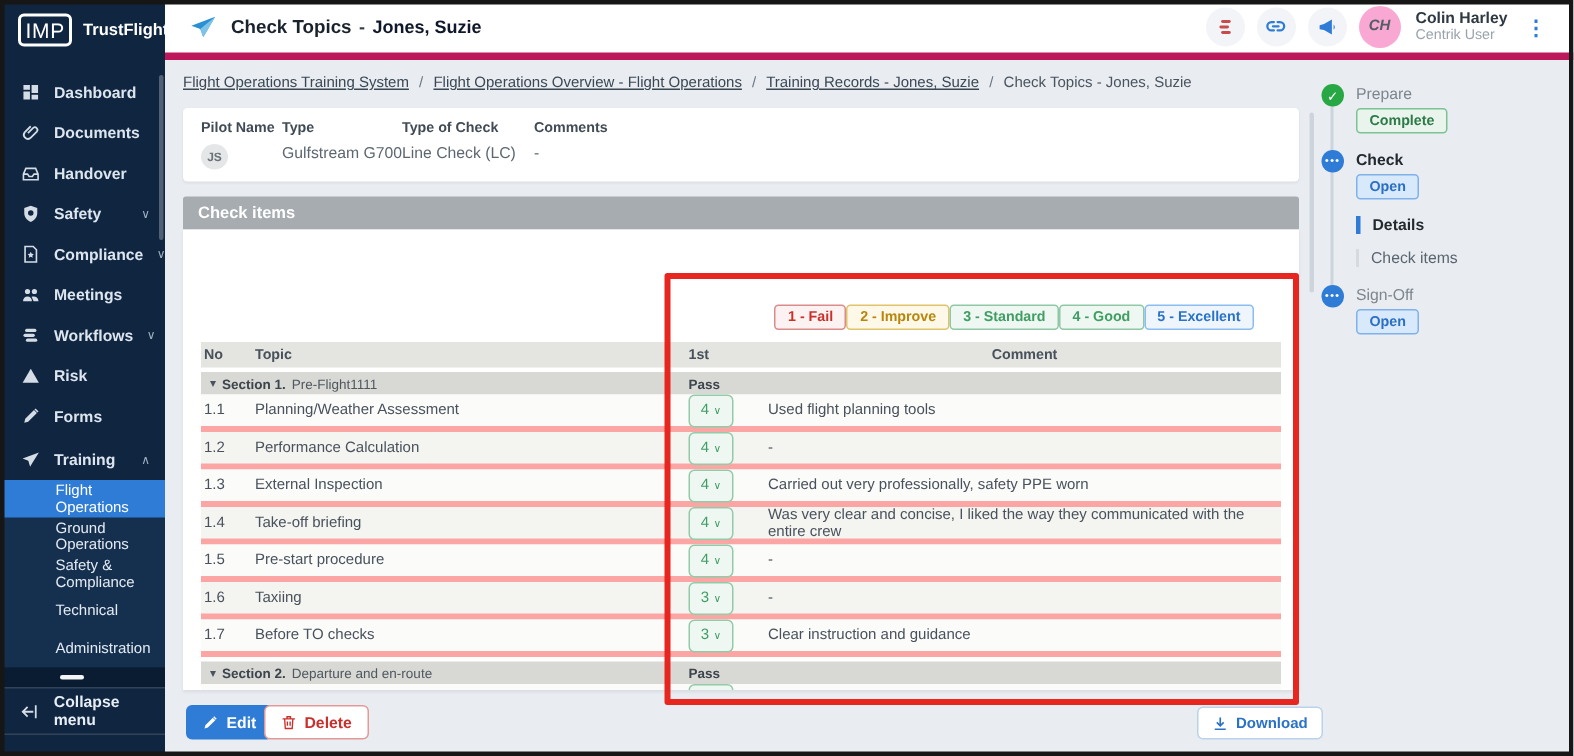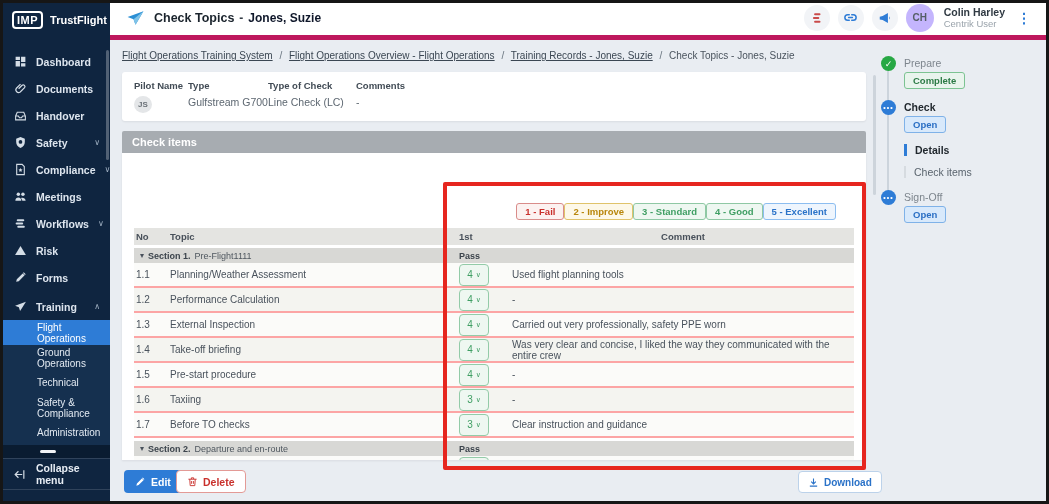--- a/index.html
+++ b/index.html
@@ -4,21 +4,21 @@
 <style>
   * { margin:0; padding:0; box-sizing:border-box; }
   html,body { width:1049px; height:504px; }
   body { font-family:"Liberation Sans", sans-serif; background:#e9edf2; overflow:hidden; }
   .app { position:relative; width:1049px; height:504px; background:#e9edf2; overflow:hidden; }
   .frame { position:absolute; inset:0; border:3px solid #161616; z-index:90; pointer-events:none; }
 
   
   .sidebar { position:absolute; left:0; top:0; width:110px; height:504px; background:#0f2540; z-index:20; display:flex; flex-direction:column; }
   .logo-row { height:40px; display:flex; align-items:center; gap:7px; padding-left:12px; flex:0 0 auto; }
-  .logo-badge { border:2px solid #fff; border-radius:4px; padding:1px 3px; font-size:11px; font-weight:700; color:#fff; letter-spacing:.5px; }
+  .logo-badge { border:2px solid #fff; border-radius:4px; padding:1px 3px; font-size:14px; font-weight:400; color:#fff; letter-spacing:.5px; }
   .logo-text { color:#fff; font-size:11px; font-weight:700; }
   .nav { flex:1 1 auto; padding-top:8px; position:relative; }
   .s-item { display:flex; align-items:center; gap:9px; padding-left:13px; height:27px; color:#dde5ee; font-size:10.5px; font-weight:700; cursor:pointer; }
   .s-item .ic { width:14px; height:14px; flex:0 0 14px; display:flex; align-items:center; justify-content:center; }
   .s-item svg { width:13px; height:13px; }
   .chev { margin-left:auto; margin-right:10px; font-size:8px; color:#9fb0c2; font-weight:400; }
   .sub-wrap { background:#15304f; }
   .s-sub { display:flex; align-items:center; padding-left:37px; height:25px; color:#e3eaf2; font-size:10px; cursor:pointer; }
   .s-sub.active { background:#2e7cd6; color:#fff; }
   .s-handle { height:13px; background:#0a1c31; display:flex; align-items:center; }
@@ -30,21 +30,21 @@
   .side-scroll { position:absolute; right:1px; top:10px; width:3px; height:110px; background:rgba(255,255,255,.28); border-radius:2px; }
 
   
   .topbar { position:absolute; left:110px; top:0; right:0; height:40px; background:#fff; border-bottom:5px solid #be185d; z-index:15; display:flex; align-items:center; padding:0 14px 0 16px; }
   .title-plane { width:19px; height:19px; margin-right:9px; }
   .page-title { font-size:12.5px; font-weight:800; color:#1a232c; }
   .title-sep { font-size:12px; color:#333c45; margin:0 5px; font-weight:700; }
   .title-subject { font-size:12px; color:#0f172a; font-weight:600; }
   .topbar-right { margin-left:auto; display:flex; align-items:center; gap:8px; }
   .icon-circle { width:26px; height:26px; border-radius:50%; background:#f2f4f7; display:flex; align-items:center; justify-content:center; cursor:pointer; }
-  .avatar { width:28px; height:28px; border-radius:50%; background:#c4b5fd; display:flex; align-items:center; justify-content:center; font-size:10px; font-weight:700; color:#555e66; }
+  .avatar { width:28px; height:28px; border-radius:50%; background:#f9a8d4; display:flex; align-items:center; justify-content:center; font-size:10px; font-weight:700; color:#555e66;font-style:italic; }
   .user-meta { display:flex; flex-direction:column; line-height:1.2; margin-left:2px; }
   .user-name { font-size:10.5px; font-weight:700; color:#2f3942; }
   .user-role { font-size:9.5px; color:#9aa3ab; }
   .kebab { color:#2e7cd6; font-size:14px; font-weight:700; padding:0 4px; cursor:pointer; }
 
   
   .content { position:absolute; left:110px; top:40px; right:0; bottom:0; background:#e9edf2; z-index:5; }
   .breadcrumb { position:absolute; left:12px; top:10px; font-size:10px; color:#4a545e; }
   .breadcrumb a { color:#3b4753; text-decoration:underline; cursor:pointer; }
   .bc-sep { color:#6b7680; margin:0 4px; }
@@ -71,21 +71,21 @@
   .c-topic { width:285px; flex:0 0 285px; }
   .c-score { width:57px; flex:0 0 57px; padding-left:4px; }
   .c-comment { flex:1 1 auto; }
   .t-head .c-comment { text-align:center; }
   .sec-row { display:flex; align-items:center; background:#d8d8d5; height:15px; margin-top:3px; font-size:9px; color:#3c444c; }
   .sec-left { width:321px; flex:0 0 321px; padding-left:6px; display:flex; align-items:center; gap:4px; }
   .sec-tri { font-size:8px; color:#4a525c; }
   .sec-prefix { font-weight:800; }
   .sec-name { font-weight:400; color:#4f575f; }
   .sec-status { font-weight:800; padding-left:4px; }
-  .t-row { display:flex; align-items:center; height:25px; border-bottom:2px solid #fca5a5; font-size:10px; color:#49525c; }
+  .t-row { display:flex; align-items:center; height:25px; border-bottom:4px solid #fca5a5; font-size:10px; color:#49525c; }
   .t-row:nth-of-type(odd) { background:#fbfbf9; }
   .t-row:nth-of-type(even) { background:#f4f4f0; }
   .score-box { width:30px; height:22px; border:1px solid #93cba8; background:#eef7f1; border-radius:4px; display:flex; align-items:center; justify-content:center; gap:3px; color:#3f9e63; font-size:10px; cursor:pointer; }
   .score-box .sb-chev { font-size:7px; }
 
   .red-box { position:absolute; left:333px; top:142px; width:423px; height:288px; border:4px solid #e6261f; border-radius:2px; z-index:40; pointer-events:none; }
 
   
   .stepper { position:absolute; left:768px; top:14px; width:170px; }
   .st-line { position:absolute; left:9px; top:9px; width:2px; height:138px; background:#ccd4dc; }
@@ -211,24 +211,24 @@
         <span class="chev">∧</span>
       </div>
       <div class="sub-wrap">
         <div class="s-sub active">
             <span>Flight Operations</span>
           </div>
         <div class="s-sub">
             <span>Ground Operations</span>
           </div>
         <div class="s-sub">
-            <span>Technical</span>
+            <span>Safety &amp; Compliance</span>
           </div>
         <div class="s-sub">
-            <span>Safety &amp; Compliance</span>
+            <span>Technical</span>
           </div>
         <div class="s-sub">
             <span>Administration</span>
           </div>
       </div>
       <div class="s-handle">
           <div class="dash"></div>
         </div>
     </div>
     <div class="collapse-row">

